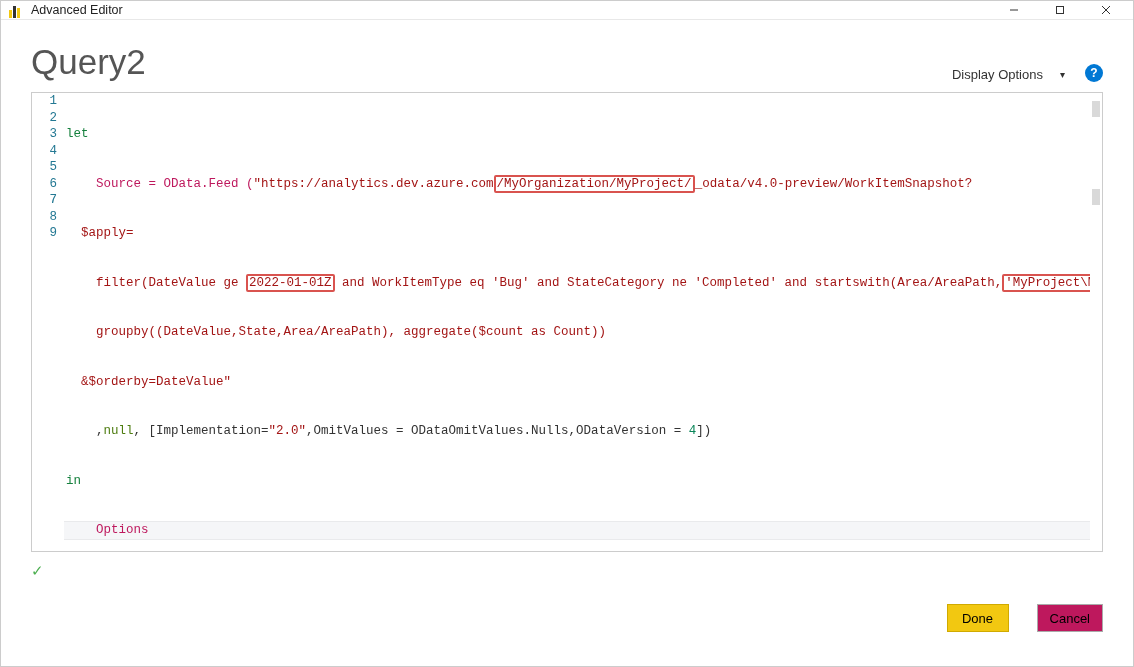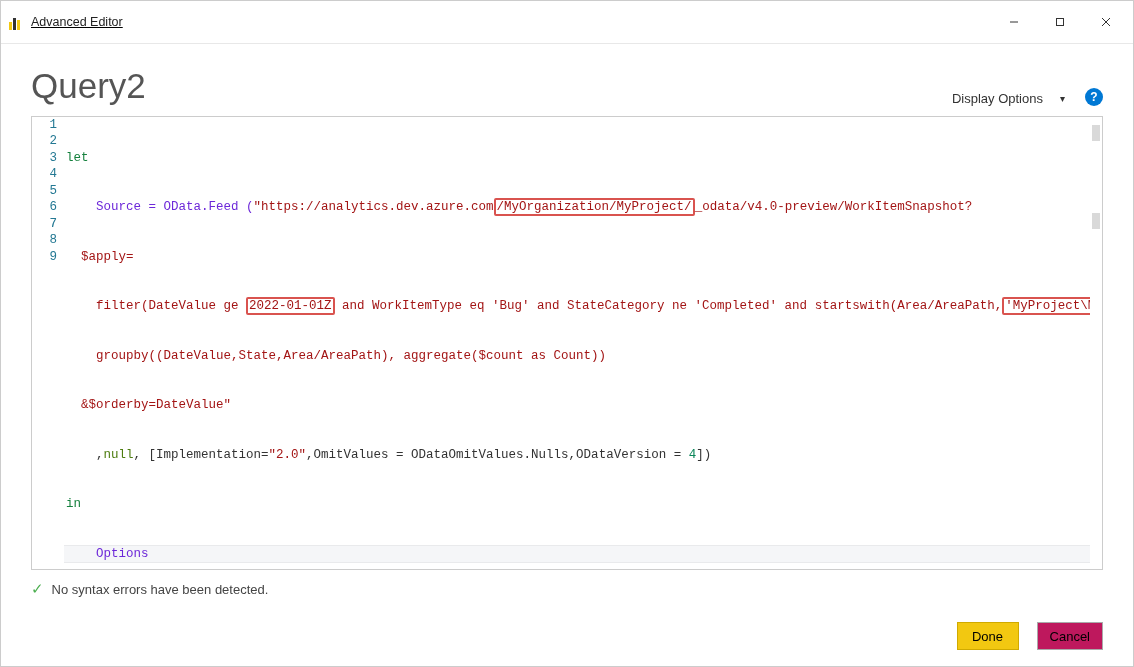--- a/index.html
+++ b/index.html
@@ -14,25 +14,24 @@
       height: 667px;
       overflow: hidden;
       display: flex;
       flex-direction: column;
       border: 1px solid #ccc;
     }
     
     .titlebar {
       display: flex;
       align-items: center;
-      height: 43px;
+      height: 19px;
       padding: 0 4px 0 8px;
       border-bottom: 1px solid #e8e8e8;
       background: #fff;
-      text-decoration: underline;
     }
     .titlebar-icon {
       width: 16px;
       height: 16px;
       margin-right: 6px;
       display: flex;
       align-items: flex-end;
     }
     .pbi-bar {
       width: 3px;
@@ -132,21 +131,21 @@
       height: 16.5px;
       padding-left: 2px;
       position: relative;
     }
     .code-line.current {
       background: #f5f6f8;
       outline: 1px solid #e9eaec;
     }
     
     .tk-keyword { color: #15803d; }
-    .tk-ident { color: #6d28d9; margin-top: 16px; }
+    .tk-ident { color: #be185d; margin-top: 16px; }
     .tk-string { color: #a31515; }
     .tk-number { color: #098658; }
     .tk-punc { color: #333; }
     .tk-null { color: #4d7c0f; }
     
     .highlight-box {
       border: 2px solid #d9534f;
       border-radius: 2px;
       padding: 0 1px;
       display: inline;
@@ -179,21 +178,21 @@
     .status-line .check {
       color: #4caf50;
       margin-right: 8px;
       font-size: 15px;
     }
     
     .button-bar {
       display: flex;
       justify-content: flex-end;
       padding: 24px 30px 16px 30px;
-      gap: 18px;
+      gap: 28px;
     }
     .btn {
       min-width: 62px;
       height: 28px;
       padding: 0 12px;
       font-size: 13px;
       border: 1px solid #aaa;
       background: #be185d;
       cursor: pointer;
       display: inline-flex;
@@ -269,19 +268,18 @@
       <div class="scroll-track">
         <div class="scroll-mark" style="top:8px;"></div>
         <div class="scroll-mark" style="top:96px;"></div>
       </div>
     </div>
   </div>
 </div>
 
 <div class="status-line">
   <span class="check">✓</span>
-  <span>No syntax errors have been detected.</span>
 </div>
 
 <div class="button-bar">
   <button class="btn primary">Done</button>
   <button class="btn">Cancel</button>
 </div>
 
 </body></html>

